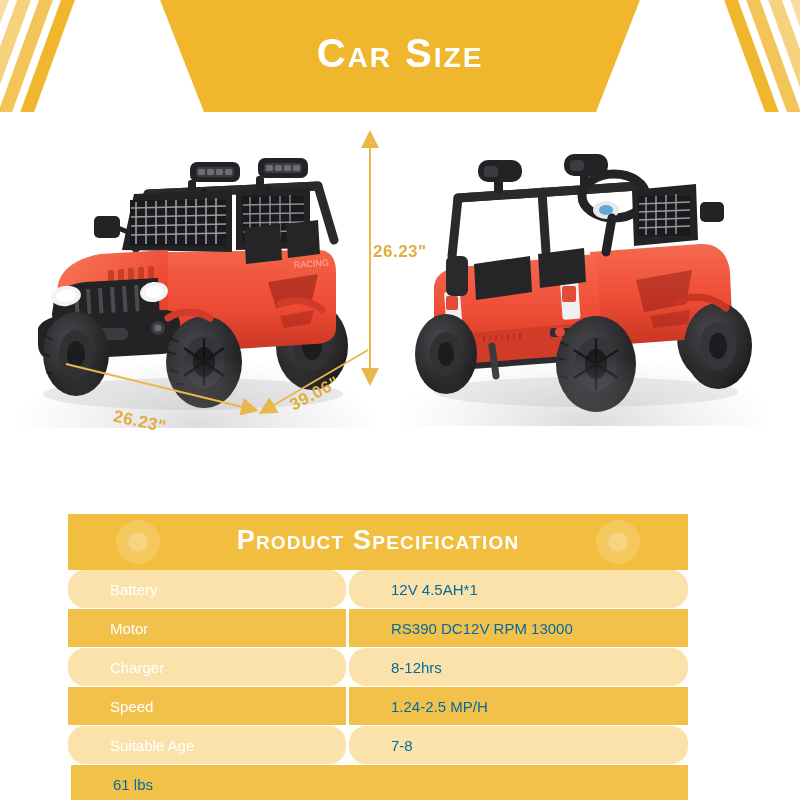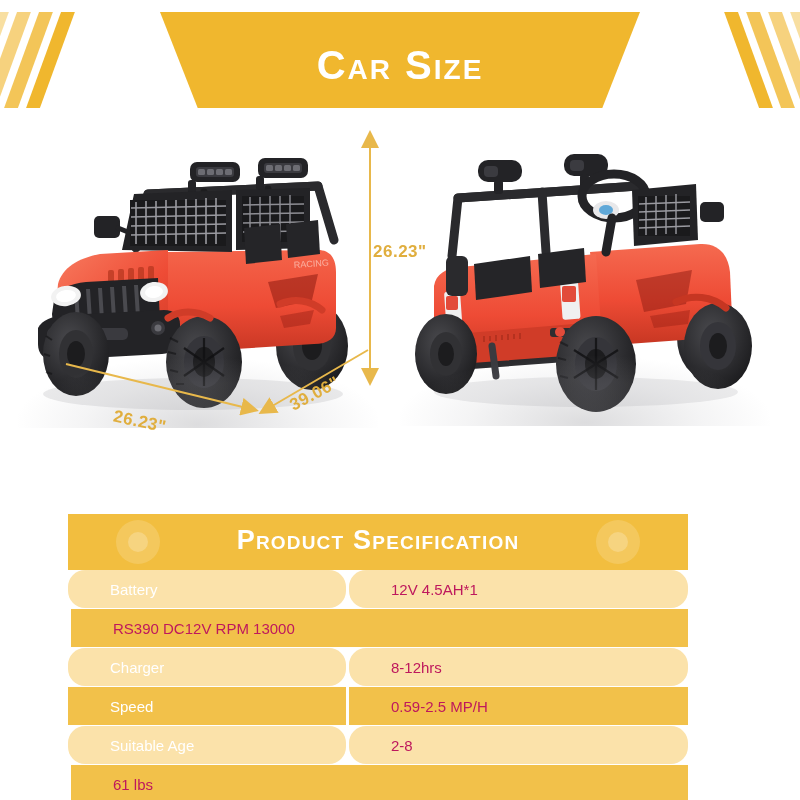--- a/index.html
+++ b/index.html
@@ -6,23 +6,22 @@
   body{
     width:800px;height:800px;
     background:#ffffff;
     font-family:"Liberation Sans", sans-serif;
     overflow:hidden;
     position:relative;
   }
 
   
   #header-banner{
-    position:absolute;left:0;top:0;width:800px;height:96px;
+    position:absolute;left:0;top:0;width:800px;height:112px;
     overflow:hidden;
-    margin-top:12px;
   }
   .stripe{
     position:absolute;top:-40px;width:13px;height:210px;
     background:#F0B72E;
   }
   .stripe.left{ transform:rotate(20deg); transform-origin:top center;}
   .stripe.right{ transform:rotate(-20deg); transform-origin:top center;}
 
   #banner-body{
     position:absolute;left:0;top:0;width:800px;height:112px;
@@ -131,21 +130,21 @@
     box-sizing:border-box;
     color:#ffffff;
     font-size:15px;
   }
   .spec-gap{width:3px;background:#ffffff;}
   .spec-val{
     flex:1;
     display:flex;align-items:center;
     padding-left:42px;
     box-sizing:border-box;
-    color:#be185d;
+    color:#0369a1;
     font-size:15px;
   }
 </style>
 </head>
 <body>
 
 <div id="header-banner">
   <div class="stripe left" style="left:-12px;opacity:.30;"></div>
   <div class="stripe left" style="left:10px;opacity:.45;"></div>
   <div class="stripe left" style="left:32px;opacity:.62;"></div>
@@ -470,35 +469,36 @@
     <div id="spec-header-title">Product Specification</div>
     <div class="ring" id="ring-right"></div>
   </div>
 
   <div class="spec-row light">
     <div class="spec-key">Battery</div>
     <div class="spec-gap"></div>
     <div class="spec-val">12V 4.5AH*1</div>
   </div>
   <div class="spec-row dark">
+    <div class="spec-key">Motor</div>
     <div class="spec-gap"></div>
     <div class="spec-val">RS390 DC12V RPM 13000</div>
   </div>
   <div class="spec-row light">
     <div class="spec-key">Charger</div>
     <div class="spec-gap"></div>
     <div class="spec-val">8-12hrs</div>
   </div>
   <div class="spec-row dark">
     <div class="spec-key">Speed</div>
     <div class="spec-gap"></div>
-    <div class="spec-val">0.59-2.5 MP/H</div>
+    <div class="spec-val">1.24-2.5 MP/H</div>
   </div>
   <div class="spec-row light">
     <div class="spec-key">Suitable Age</div>
     <div class="spec-gap"></div>
-    <div class="spec-val">2-8</div>
+    <div class="spec-val">7-8</div>
   </div>
   <div class="spec-row dark">
     <div class="spec-gap"></div>
     <div class="spec-val">61 lbs</div>
   </div>
 </div>
 
 </body></html>

